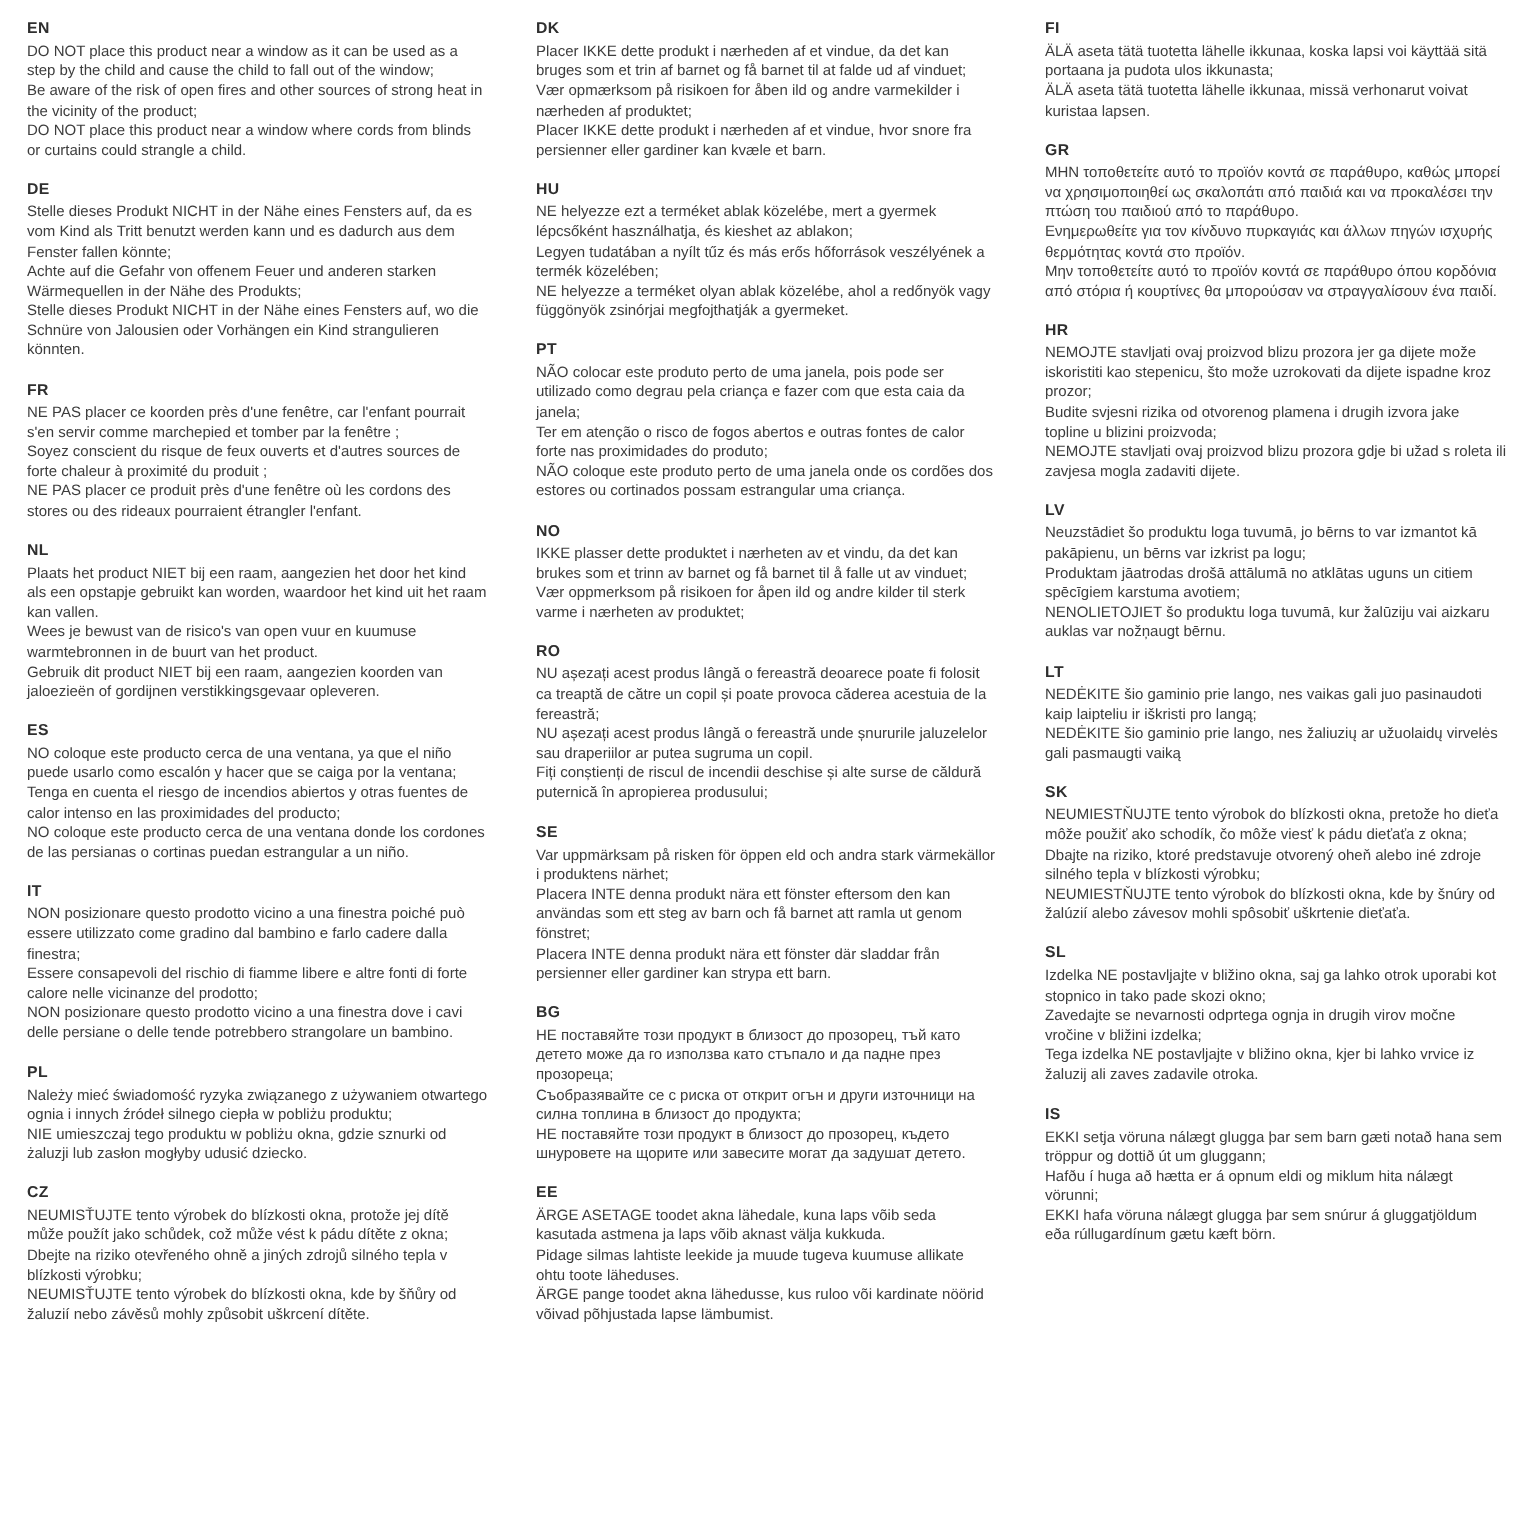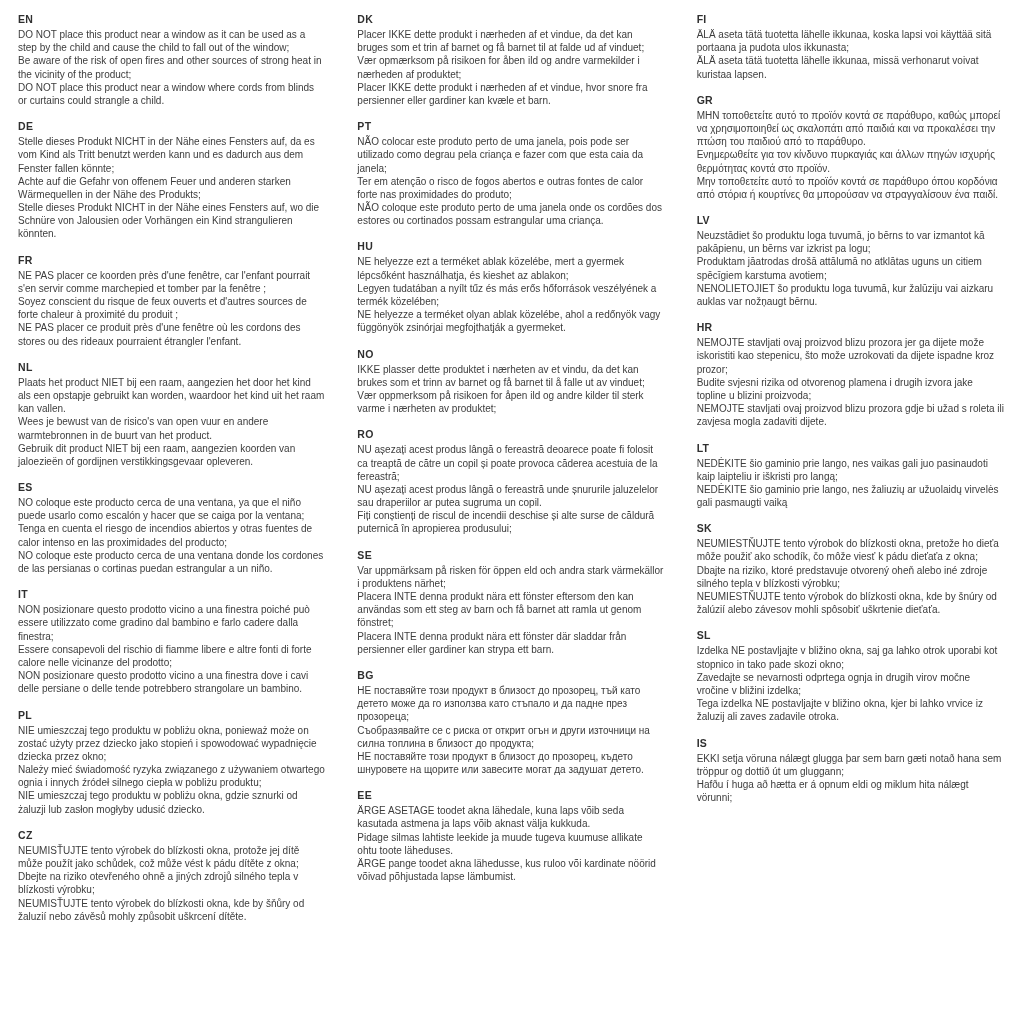--- a/index.html
+++ b/index.html
@@ -63,68 +63,67 @@
         </div>
         <div class="section">
           <h3 class="code">FR</h3>
           <p class="line">NE PAS placer ce koorden près d'une fenêtre, car l'enfant pourrait s'en servir comme marchepied et tomber par la fenêtre ;</p>
           <p class="line">Soyez conscient du risque de feux ouverts et d'autres sources de forte chaleur à proximité du produit ;</p>
           <p class="line">NE PAS placer ce produit près d'une fenêtre où les cordons des stores ou des rideaux pourraient étrangler l'enfant.</p>
         </div>
         <div class="section">
           <h3 class="code">NL</h3>
           <p class="line">Plaats het product NIET bij een raam, aangezien het door het kind als een opstapje gebruikt kan worden, waardoor het kind uit het raam kan vallen.</p>
-          <p class="line">Wees je bewust van de risico's van open vuur en andere warmtebronnen in de buurt van het product.</p>
+          <p class="line">Wees je bewust van de risico's van open vuur en kuumuse warmtebronnen in de buurt van het product.</p>
           <p class="line">Gebruik dit product NIET bij een raam, aangezien koorden van jaloezieën of gordijnen verstikkingsgevaar opleveren.</p>
         </div>
         <div class="section">
           <h3 class="code">ES</h3>
           <p class="line">NO coloque este producto cerca de una ventana, ya que el niño puede usarlo como escalón y hacer que se caiga por la ventana;</p>
           <p class="line">Tenga en cuenta el riesgo de incendios abiertos y otras fuentes de calor intenso en las proximidades del producto;</p>
           <p class="line">NO coloque este producto cerca de una ventana donde los cordones de las persianas o cortinas puedan estrangular a un niño.</p>
         </div>
         <div class="section">
           <h3 class="code">IT</h3>
           <p class="line">NON posizionare questo prodotto vicino a una finestra poiché può essere utilizzato come gradino dal bambino e farlo cadere dalla finestra;</p>
           <p class="line">Essere consapevoli del rischio di fiamme libere e altre fonti di forte calore nelle vicinanze del prodotto;</p>
           <p class="line">NON posizionare questo prodotto vicino a una finestra dove i cavi delle persiane o delle tende potrebbero strangolare un bambino.</p>
         </div>
         <div class="section">
           <h3 class="code">PL</h3>
-          <p class="line">NIE umieszczaj tego produktu w pobliżu okna, ponieważ może on zostać użyty przez dziecko jako stopień i spowodować wypadnięcie dziecka przez okno;</p>
           <p class="line">Należy mieć świadomość ryzyka związanego z używaniem otwartego ognia i innych źródeł silnego ciepła w pobliżu produktu;</p>
           <p class="line">NIE umieszczaj tego produktu w pobliżu okna, gdzie sznurki od żaluzji lub zasłon mogłyby udusić dziecko.</p>
         </div>
         <div class="section">
           <h3 class="code">CZ</h3>
           <p class="line">NEUMISŤUJTE tento výrobek do blízkosti okna, protože jej dítě může použít jako schůdek, což může vést k pádu dítěte z okna;</p>
           <p class="line">Dbejte na riziko otevřeného ohně a jiných zdrojů silného tepla v blízkosti výrobku;</p>
           <p class="line">NEUMISŤUJTE tento výrobek do blízkosti okna, kde by šňůry od žaluzií nebo závěsů mohly způsobit uškrcení dítěte.</p>
         </div>
       </div>
       <div class="column">
         <div class="section">
           <h3 class="code">DK</h3>
           <p class="line">Placer IKKE dette produkt i nærheden af et vindue, da det kan bruges som et trin af barnet og få barnet til at falde ud af vinduet;</p>
           <p class="line">Vær opmærksom på risikoen for åben ild og andre varmekilder i nærheden af produktet;</p>
           <p class="line">Placer IKKE dette produkt i nærheden af et vindue, hvor snore fra persienner eller gardiner kan kvæle et barn.</p>
         </div>
         <div class="section">
+          <h3 class="code">HU</h3>
+          <p class="line">NE helyezze ezt a terméket ablak közelébe, mert a gyermek lépcsőként használhatja, és kieshet az ablakon;</p>
+          <p class="line">Legyen tudatában a nyílt tűz és más erős hőforrások veszélyének a termék közelében;</p>
+          <p class="line">NE helyezze a terméket olyan ablak közelébe, ahol a redőnyök vagy függönyök zsinórjai megfojthatják a gyermeket.</p>
+        </div>
+        <div class="section">
           <h3 class="code">PT</h3>
           <p class="line">NÃO colocar este produto perto de uma janela, pois pode ser utilizado como degrau pela criança e fazer com que esta caia da janela;</p>
           <p class="line">Ter em atenção o risco de fogos abertos e outras fontes de calor forte nas proximidades do produto;</p>
           <p class="line">NÃO coloque este produto perto de uma janela onde os cordões dos estores ou cortinados possam estrangular uma criança.</p>
         </div>
         <div class="section">
-          <h3 class="code">HU</h3>
-          <p class="line">NE helyezze ezt a terméket ablak közelébe, mert a gyermek lépcsőként használhatja, és kieshet az ablakon;</p>
-          <p class="line">Legyen tudatában a nyílt tűz és más erős hőforrások veszélyének a termék közelében;</p>
-          <p class="line">NE helyezze a terméket olyan ablak közelébe, ahol a redőnyök vagy függönyök zsinórjai megfojthatják a gyermeket.</p>
-        </div>
-        <div class="section">
           <h3 class="code">NO</h3>
           <p class="line">IKKE plasser dette produktet i nærheten av et vindu, da det kan brukes som et trinn av barnet og få barnet til å falle ut av vinduet;</p>
           <p class="line">Vær oppmerksom på risikoen for åpen ild og andre kilder til sterk varme i nærheten av produktet;</p>
         </div>
         <div class="section">
           <h3 class="code">RO</h3>
           <p class="line">NU așezați acest produs lângă o fereastră deoarece poate fi folosit ca treaptă de către un copil și poate provoca căderea acestuia de la fereastră;</p>
           <p class="line">NU așezați acest produs lângă o fereastră unde șnururile jaluzelelor sau draperiilor ar putea sugruma un copil.</p>
           <p class="line">Fiți conștienți de riscul de incendii deschise și alte surse de căldură puternică în apropierea produsului;</p>
         </div>
@@ -153,48 +152,49 @@
           <p class="line">ÄLÄ aseta tätä tuotetta lähelle ikkunaa, koska lapsi voi käyttää sitä portaana ja pudota ulos ikkunasta;</p>
           <p class="line">ÄLÄ aseta tätä tuotetta lähelle ikkunaa, missä verhonarut voivat kuristaa lapsen.</p>
         </div>
         <div class="section">
           <h3 class="code">GR</h3>
           <p class="line">ΜΗΝ τοποθετείτε αυτό το προϊόν κοντά σε παράθυρο, καθώς μπορεί να χρησιμοποιηθεί ως σκαλοπάτι από παιδιά και να προκαλέσει την πτώση του παιδιού από το παράθυρο.</p>
           <p class="line">Ενημερωθείτε για τον κίνδυνο πυρκαγιάς και άλλων πηγών ισχυρής θερμότητας κοντά στο προϊόν.</p>
           <p class="line">Μην τοποθετείτε αυτό το προϊόν κοντά σε παράθυρο όπου κορδόνια από στόρια ή κουρτίνες θα μπορούσαν να στραγγαλίσουν ένα παιδί.</p>
         </div>
         <div class="section">
+          <h3 class="code">HR</h3>
+          <p class="line">NEMOJTE stavljati ovaj proizvod blizu prozora jer ga dijete može iskoristiti kao stepenicu, što može uzrokovati da dijete ispadne kroz prozor;</p>
+          <p class="line">Budite svjesni rizika od otvorenog plamena i drugih izvora jake topline u blizini proizvoda;</p>
+          <p class="line">NEMOJTE stavljati ovaj proizvod blizu prozora gdje bi užad s roleta ili zavjesa mogla zadaviti dijete.</p>
+        </div>
+        <div class="section">
           <h3 class="code">LV</h3>
           <p class="line">Neuzstādiet šo produktu loga tuvumā, jo bērns to var izmantot kā pakāpienu, un bērns var izkrist pa logu;</p>
           <p class="line">Produktam jāatrodas drošā attālumā no atklātas uguns un citiem spēcīgiem karstuma avotiem;</p>
           <p class="line">NENOLIETOJIET šo produktu loga tuvumā, kur žalūziju vai aizkaru auklas var nožņaugt bērnu.</p>
         </div>
         <div class="section">
-          <h3 class="code">HR</h3>
-          <p class="line">NEMOJTE stavljati ovaj proizvod blizu prozora jer ga dijete može iskoristiti kao stepenicu, što može uzrokovati da dijete ispadne kroz prozor;</p>
-          <p class="line">Budite svjesni rizika od otvorenog plamena i drugih izvora jake topline u blizini proizvoda;</p>
-          <p class="line">NEMOJTE stavljati ovaj proizvod blizu prozora gdje bi užad s roleta ili zavjesa mogla zadaviti dijete.</p>
-        </div>
-        <div class="section">
           <h3 class="code">LT</h3>
           <p class="line">NEDĖKITE šio gaminio prie lango, nes vaikas gali juo pasinaudoti kaip laipteliu ir iškristi pro langą;</p>
           <p class="line">NEDĖKITE šio gaminio prie lango, nes žaliuzių ar užuolaidų virvelės gali pasmaugti vaiką</p>
         </div>
         <div class="section">
           <h3 class="code">SK</h3>
           <p class="line">NEUMIESTŇUJTE tento výrobok do blízkosti okna, pretože ho dieťa môže použiť ako schodík, čo môže viesť k pádu dieťaťa z okna;</p>
           <p class="line">Dbajte na riziko, ktoré predstavuje otvorený oheň alebo iné zdroje silného tepla v blízkosti výrobku;</p>
           <p class="line">NEUMIESTŇUJTE tento výrobok do blízkosti okna, kde by šnúry od žalúzií alebo závesov mohli spôsobiť uškrtenie dieťaťa.</p>
         </div>
         <div class="section">
           <h3 class="code">SL</h3>
           <p class="line">Izdelka NE postavljajte v bližino okna, saj ga lahko otrok uporabi kot stopnico in tako pade skozi okno;</p>
           <p class="line">Zavedajte se nevarnosti odprtega ognja in drugih virov močne vročine v bližini izdelka;</p>
           <p class="line">Tega izdelka NE postavljajte v bližino okna, kjer bi lahko vrvice iz žaluzij ali zaves zadavile otroka.</p>
         </div>
         <div class="section">
           <h3 class="code">IS</h3>
           <p class="line">EKKI setja vöruna nálægt glugga þar sem barn gæti notað hana sem tröppur og dottið út um gluggann;</p>
           <p class="line">Hafðu í huga að hætta er á opnum eldi og miklum hita nálægt vörunni;</p>
+          <p class="line">EKKI hafa vöruna nálægt glugga þar sem snúrur á gluggatjöldum eða rúllugardínum gætu kæft börn.</p>
         </div>
       </div>
     </div>
 </div>
 
 </body></html>

